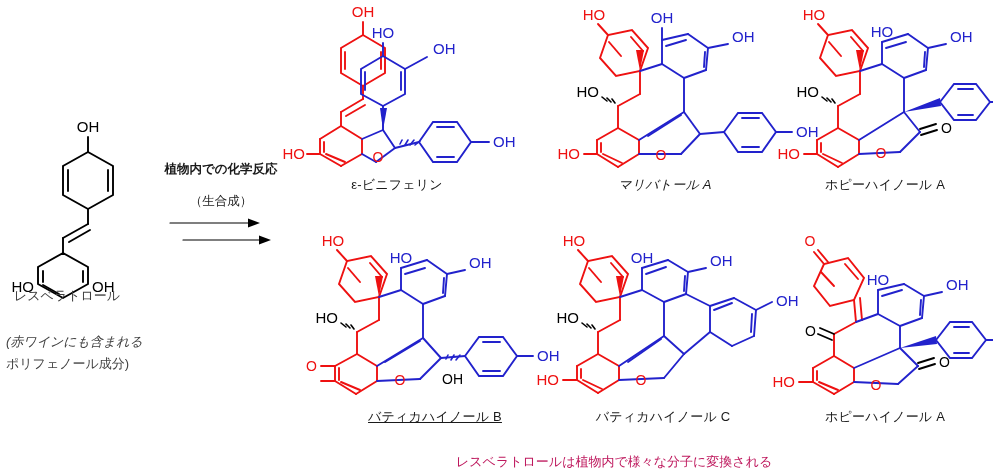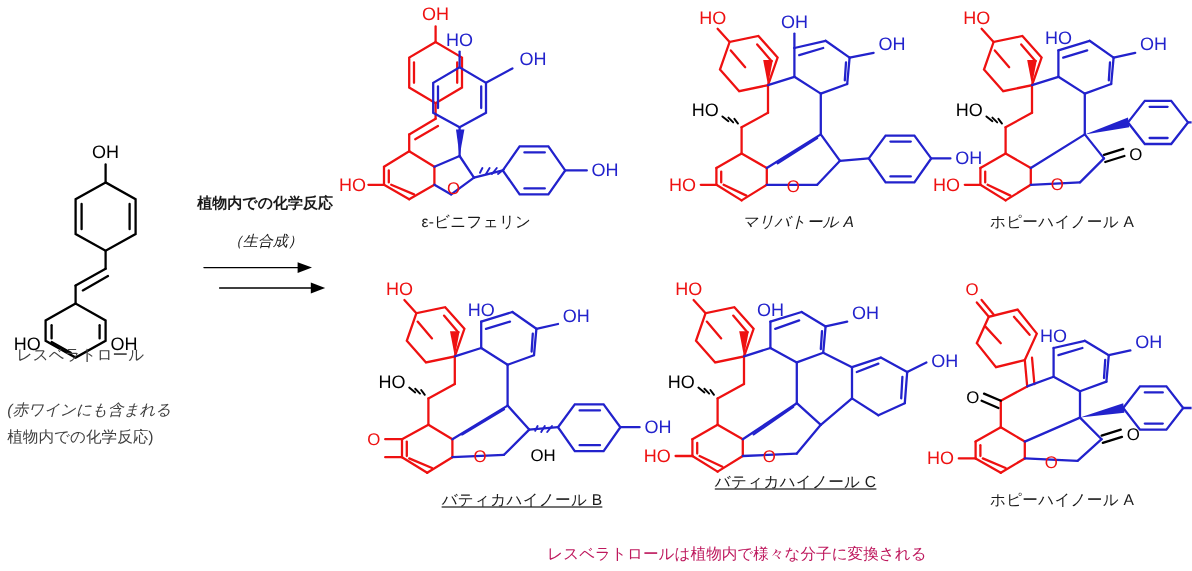--- a/index.html
+++ b/index.html
@@ -105,24 +105,24 @@
       <path class="bond-k" d="M49,182 L33,173"></path>
     </g>
     <text class="lbl-k" x="78" y="20" text-anchor="middle">OH</text>
     <text class="lbl-k" x="24" y="180" text-anchor="end">HO</text>
     <text class="lbl-k" x="82" y="180" text-anchor="start">OH</text>
   </svg>
 </div>
 
 <div class="abs cap-left" style="left:14px;top:287px;">レスベラトロール</div>
 <div class="abs cap-left" style="left:6px;top:333px;font-style:italic;">(赤ワインにも含まれる</div>
-<div class="abs cap-left" style="left:6px;top:355px;">植物内での化学反応)</div>
+<div class="abs cap-left" style="left:6px;top:355px;">ポリフェノール成分)</div>
 
 <div class="abs arrow-label" style="left:151px;top:160px;width:140px;font-weight:bold;">植物内での化学反応</div>
-<div class="abs arrow-label" style="left:151px;top:192px;width:140px;font-style:italic;">（生合成）</div>
+<div class="abs arrow-label" style="left:151px;top:192px;width:140px;">（生合成）</div>
 <div class="abs" style="left:168px;top:214px;">
   <svg width="110" height="34" viewBox="0 0 110 34">
     <path class="bond-k" style="stroke-width:1.2" d="M2,9 L84,9"></path>
     <path d="M80,4.5 L92,9 L80,13.5 Z" fill="#000"></path>
     <path class="bond-k" style="stroke-width:1.2" d="M15,26 L95,26"></path>
     <path d="M91,21.5 L103,26 L91,30.5 Z" fill="#000"></path>
   </svg>
 </div>
 
 <div class="abs" style="left:315px;top:2px;">
@@ -445,21 +445,21 @@
     </g>
     <text class="lbl-r" x="14" y="18" text-anchor="middle">HO</text>
     <text class="lbl-b" x="82" y="35" text-anchor="middle">OH</text>
     <text class="lbl-b" x="150" y="38" text-anchor="start">OH</text>
     <text class="lbl-k" x="19" y="95" text-anchor="end">HO</text>
     <text class="lbl-r" x="-1" y="157" text-anchor="end">HO</text>
     <text class="lbl-b" x="216" y="78" text-anchor="start">OH</text>
     <text class="lbl-r" x="81" y="157" text-anchor="middle" style="font-size:14px;">O</text>
   </svg>
 </div>
-<div class="abs caption" style="left:558px;top:393px;width:210px;text-decoration:underline;">バティカハイノール C</div>
+<div class="abs caption" style="left:558px;top:408px;width:210px;">バティカハイノール C</div>
 
 <div class="abs" style="left:790px;top:228px;">
   <svg width="200" height="170" viewBox="0 0 200 170">
     <g>
 
       <path class="bond-r" d="M24,24 L34,36"></path>
       <path class="bond-r" d="M28,22 L38,34"></path>
       <path class="bond-r" d="M34,36 L24,58 L40,78 L64,72 L74,50 L58,30 Z"></path>
       <path class="bond-r" d="M31,44 L44,58"></path>
       <path class="bond-r" d="M55,36 L68,51"></path>

